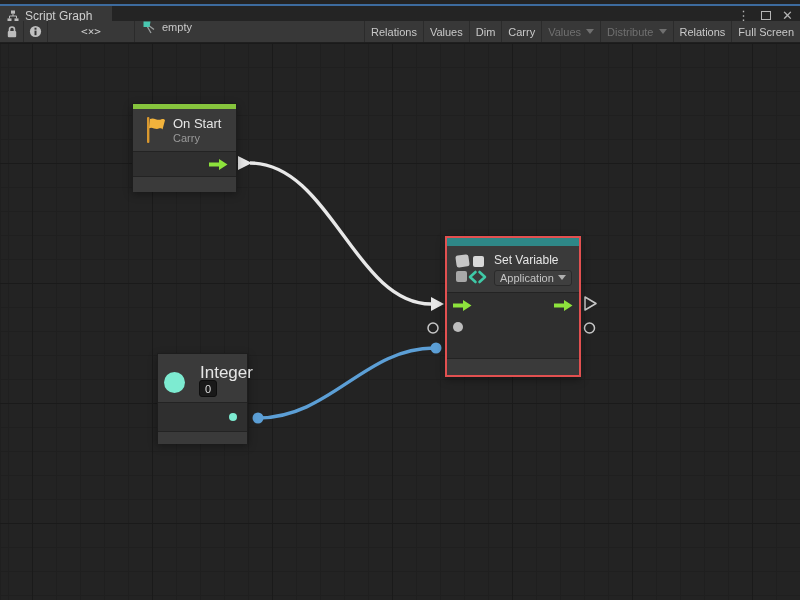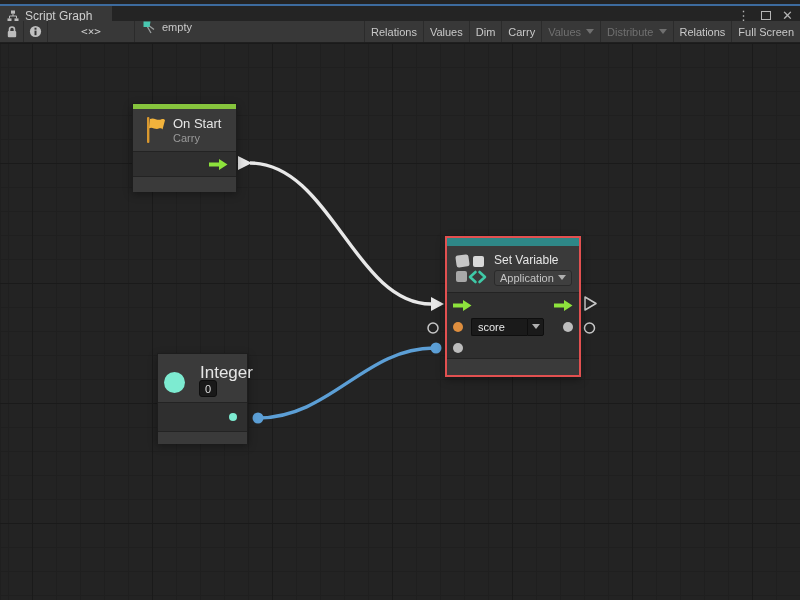--- a/index.html
+++ b/index.html
@@ -249,31 +249,20 @@
         <div class="prow">
           <svg class="flow-arrow" width="19" height="13" viewBox="0 0 19 13">
             <path d="M0 4.5 H10 V1 L18.5 6.5 L10 12 V8.5 H0 Z" style="fill:var(--flow-green)"></path>
           </svg>
           <span class="spacer"></span>
           <svg class="flow-arrow" width="19" height="13" viewBox="0 0 19 13">
             <path d="M0 4.5 H10 V1 L18.5 6.5 L10 12 V8.5 H0 Z" style="fill:var(--flow-green)"></path>
           </svg>
         </div>
         <div class="prow">
-          <div class="dot orange"></div>
-          <div class="name-field">
-            <div class="txt">score</div>
-            <div class="dd">
-              <span class="caret-down"></span>
-            </div>
-          </div>
-          <span class="spacer"></span>
-          <div class="dot gray"></div>
-        </div>
-        <div class="prow">
           <div class="dot gray"></div>
         </div>
       </div>
       <div class="divider"></div>
       <div class="footer"></div>
     </div>
 
   </div>
 </div>
 

